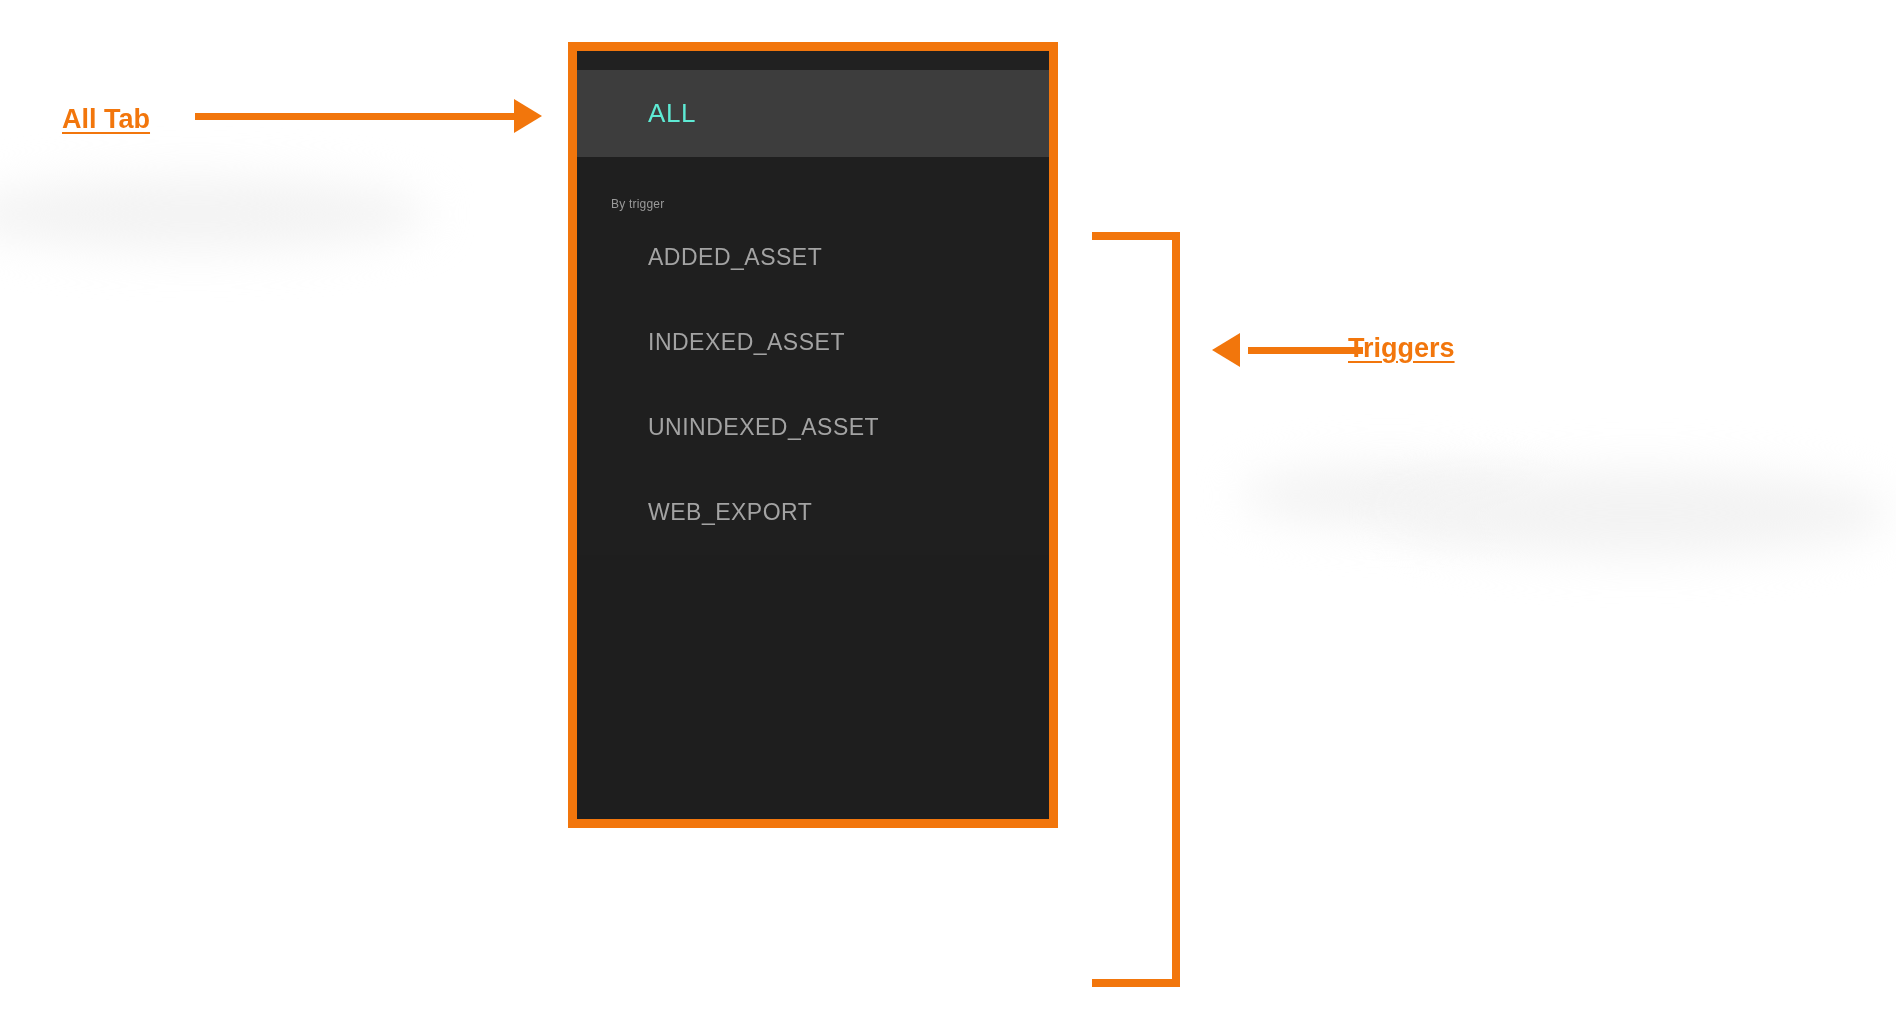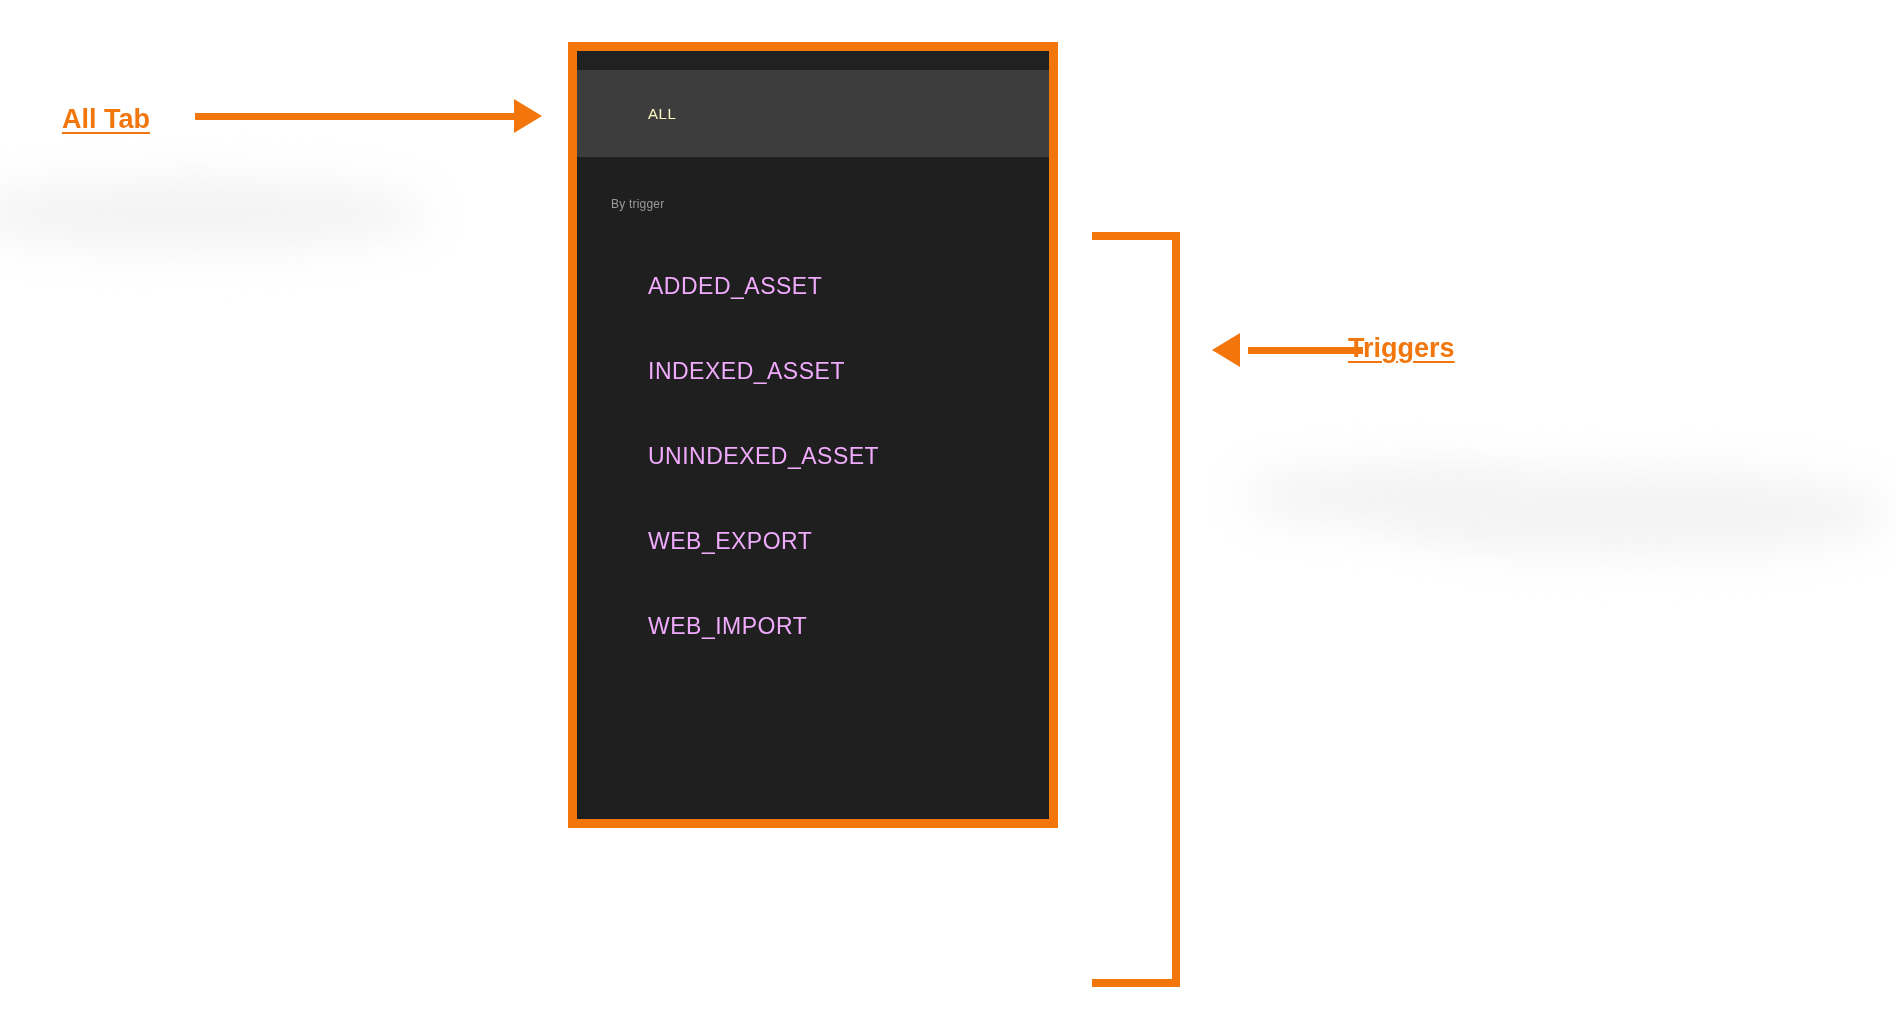--- a/index.html
+++ b/index.html
@@ -51,22 +51,22 @@
   }
   .tab-all {
     height: 87px;
     background: #3d3d3d;
     display: flex;
     align-items: center;
     padding-left: 71px;
     box-sizing: border-box;
   }
   .tab-all-label {
-    color: #fef9c3;
-    font-size: 15px;
+    color: #5eead4;
+    font-size: 26px;
     letter-spacing: 0.6px;
   }
   .menu-body {
     background: #1f1f1f;
     padding-top: 0px;
   }
   .section-header {
     color: #9a9a9a;
     font-size: 12px;
     padding-left: 34px;
@@ -75,24 +75,24 @@
     letter-spacing: 0.2px;
   }
   .trigger-list {
     list-style: none;
     margin: 0;
     padding: 0;
   }
   .trigger-item {
     height: 85px;
     display: flex;
-    align-items: flex-end;
+    align-items: center;
     padding-left: 71px;
     box-sizing: border-box;
-    color: #f0abfc;
+    color: #a3a3a3;
     font-size: 23px;
     letter-spacing: 0.5px;
     cursor: pointer;
   }
 
   
   .anno-label {
     position: absolute;
     color: #f2760c;
     font-size: 27px;
@@ -165,23 +165,20 @@
         </li>
         <li class="trigger-item">
           <span>INDEXED_ASSET</span>
         </li>
         <li class="trigger-item">
           <span>UNINDEXED_ASSET</span>
         </li>
         <li class="trigger-item">
           <span>WEB_EXPORT</span>
         </li>
-        <li class="trigger-item">
-          <span>WEB_IMPORT</span>
-        </li>
       </ul>
     </div>
 
   </div>
 </div>
 
 <div class="anno-label" id="label-all-tab">All Tab</div>
 <div class="anno-line" id="arrow-all-shaft"></div>
 <div id="arrow-all-head"></div>
 

